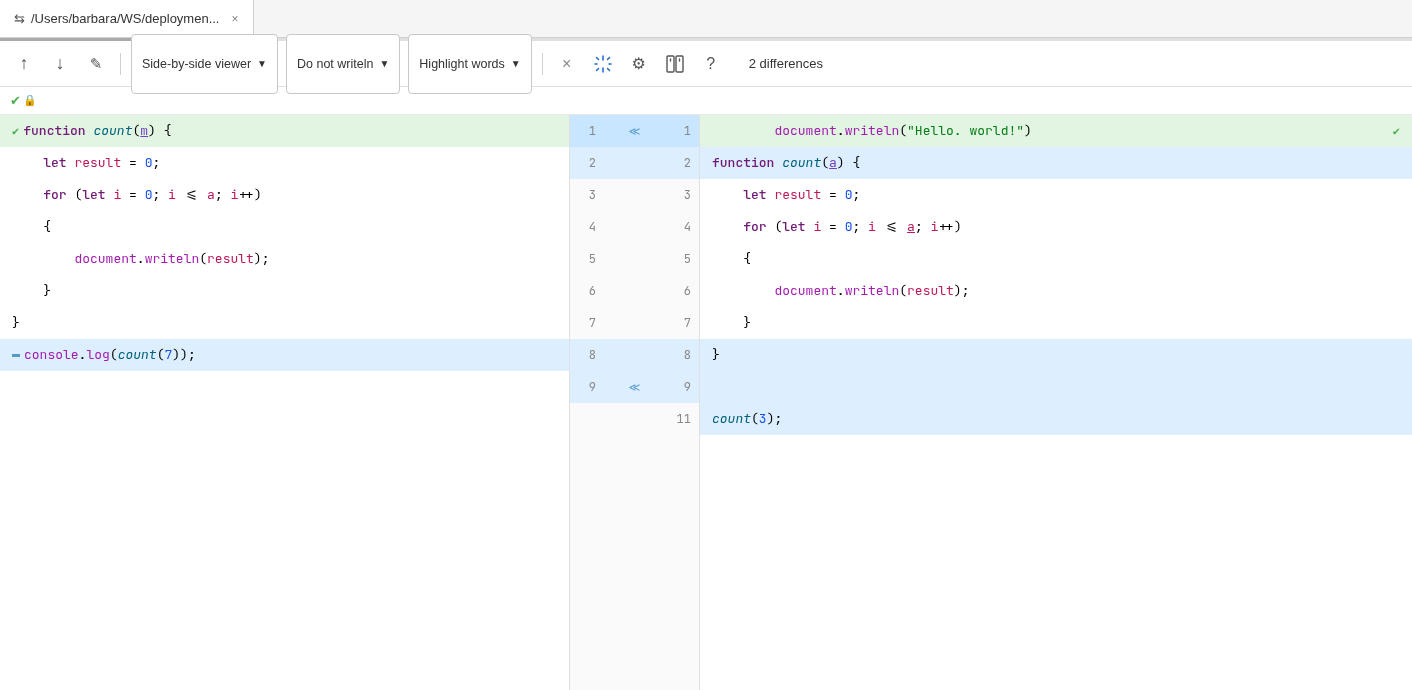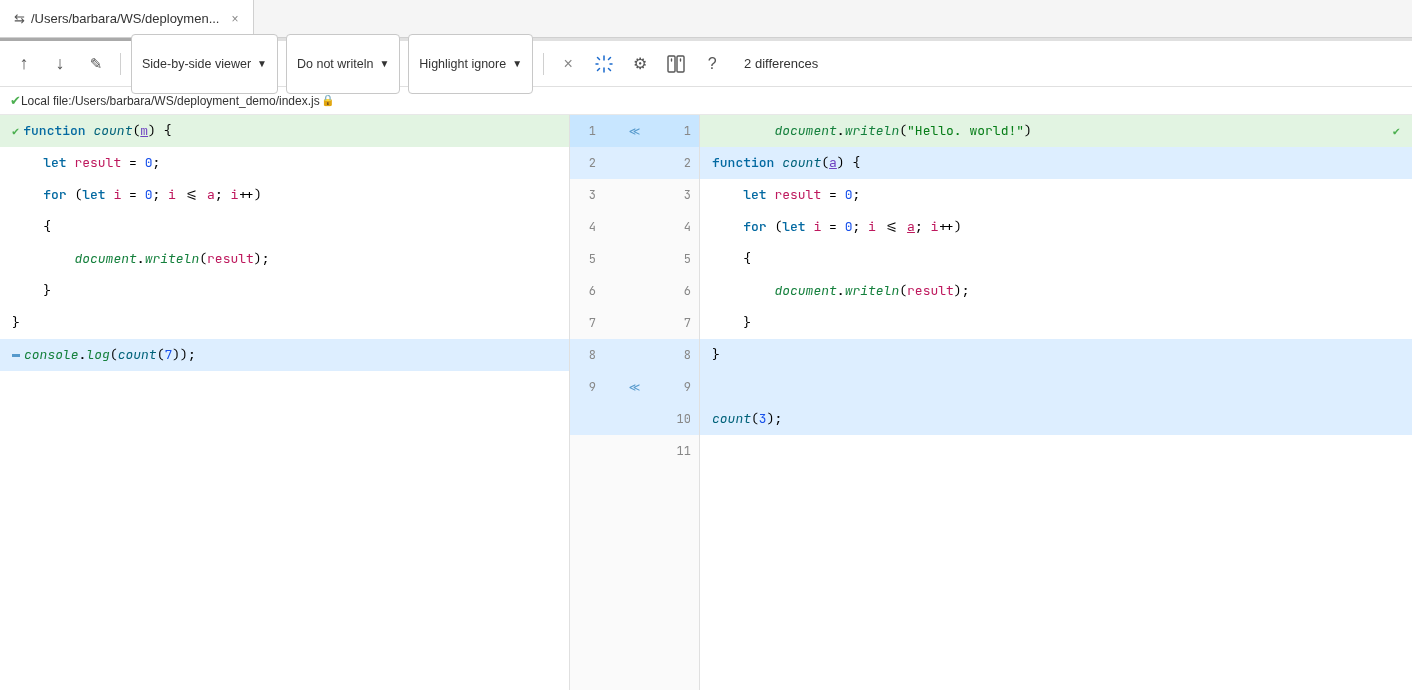--- a/index.html
+++ b/index.html
@@ -68,21 +68,21 @@
       width: 28px;
       height: 28px;
       border-radius: 4px;
       cursor: pointer;
       color: #555;
       font-size: 16px;
       border: none;
       background: none;
     }
     .toolbar-separator { width: 1px; height: 22px; background: #d0d0d0; margin: 0 2px; }
-    .differences-label { font-size: 13px; color: #333; white-space: nowrap; margin-left: 10px; }
+    .differences-label { font-size: 13px; color: #333; white-space: nowrap; margin-left: 16px; }
     .chevron { font-size: 10px; margin-left: 2px; }
 
     
     .filepath-bar {
       display: flex;
       align-items: center;
       padding: 4px 10px;
       background: #fff;
       border-bottom: 1px solid #e8e8e8;
       font-size: 12px;
@@ -154,26 +154,26 @@
       font-family: 'JetBrains Mono', monospace;
       font-size: 12px;
       color: #888;
     }
     .gutter-line-blue { background: #ddeeff; }
     .gutter-line-modified { background: #c8e6ff; }
     .gutter-num { color: #888; min-width: 18px; text-align: right; }
     .gutter-marker { color: #5599cc; font-size: 11px; }
 
     
-    .kw { color: #0369a1; font-weight: 500; } 
+    .kw { color: #701a75; font-weight: 500; } 
     .fn { color: #00627a; font-style: italic; text-align: right; } 
     .param { color: #6f42c1; } 
     .num { color: #1750eb; } 
     .str { color: #067d17; } 
-    .method { color: #15803d; font-style: italic; } 
+    .method { color: #a21caf; } 
     .var { color: #be185d; }
 
     .check-icon { color: #4CAF50; font-size: 13px; }
   </style>
 </head>
 <body>
 
 <div class="tab-bar">
   <div class="tab">
     <span style="font-size:13px; color:#555;">⇆</span>
@@ -197,21 +197,21 @@
     <span>Side-by-side viewer</span>
     <span class="chevron">▼</span>
   </button>
 
   <button class="toolbar-btn">
     <span>Do not writeln</span>
     <span class="chevron">▼</span>
   </button>
 
   <button class="toolbar-btn">
-    <span>Highlight ignore</span>
+    <span>Highlight words</span>
     <span class="chevron">▼</span>
   </button>
 
   <div class="toolbar-separator"></div>
 
   <button class="toolbar-icon-btn" style="font-size:16px; color:#888;">×</button>
   <button class="toolbar-icon-btn" style="font-size:17px; color:#1a6acd;">
     <svg width="20" height="20" viewBox="0 0 20 20" fill="none" xmlns="http://www.w3.org/2000/svg">
       <path d="M10 2v4M10 14v4M4 10H2M18 10h-2" stroke="#1a6acd" stroke-width="1.5" stroke-linecap="round"></path>
       <path d="M5.5 5.5l-2-2M16.5 16.5l-2-2M14.5 5.5l2-2M3.5 16.5l2-2" stroke="#1a6acd" stroke-width="1.5" stroke-linecap="round"></path>
@@ -226,21 +226,20 @@
       <line x1="13.5" y1="4" x2="13.5" y2="6" stroke="#555" stroke-width="1.4" stroke-linecap="round"></line>
     </svg>
   </button>
   <button class="toolbar-icon-btn" style="font-size:16px; color:#555;">?</button>
 
   <span class="differences-label">2 differences</span>
 </div>
 
 <div class="filepath-bar">
   <span class="check-icon">✔</span>
-  <span>Local file:/Users/barbara/WS/deployment_demo/index.js</span>
   <span style="font-size:11px; margin: 0 2px;">🔒</span>
   <span class="filepath-separator"></span>
 </div>
 
 <div class="diff-container">
 
   <div class="diff-panel left-panel code-area" style="overflow-y:auto;">
 
     <div class="code-line code-line-highlight-green">
       <span class="check-icon" style="font-size:12px; margin-right:4px;">✔</span>
@@ -326,25 +325,20 @@
       <span></span>
       <span class="gutter-num">8</span>
     </div>
 
     <div class="gutter-line gutter-line-blue">
       <span class="gutter-num">9</span>
       <span class="gutter-marker">≪</span>
       <span class="gutter-num">9</span>
     </div>
 
-    <div class="gutter-line gutter-line-blue">
-      <span class="gutter-num"></span>
-      <span></span>
-      <span class="gutter-num">10</span>
-    </div>
 
     <div class="gutter-line">
       <span class="gutter-num"></span>
       <span></span>
       <span class="gutter-num">11</span>
     </div>
   </div>
 
   <div class="diff-panel right-panel code-area" style="overflow-y:auto; position:relative;">
 

